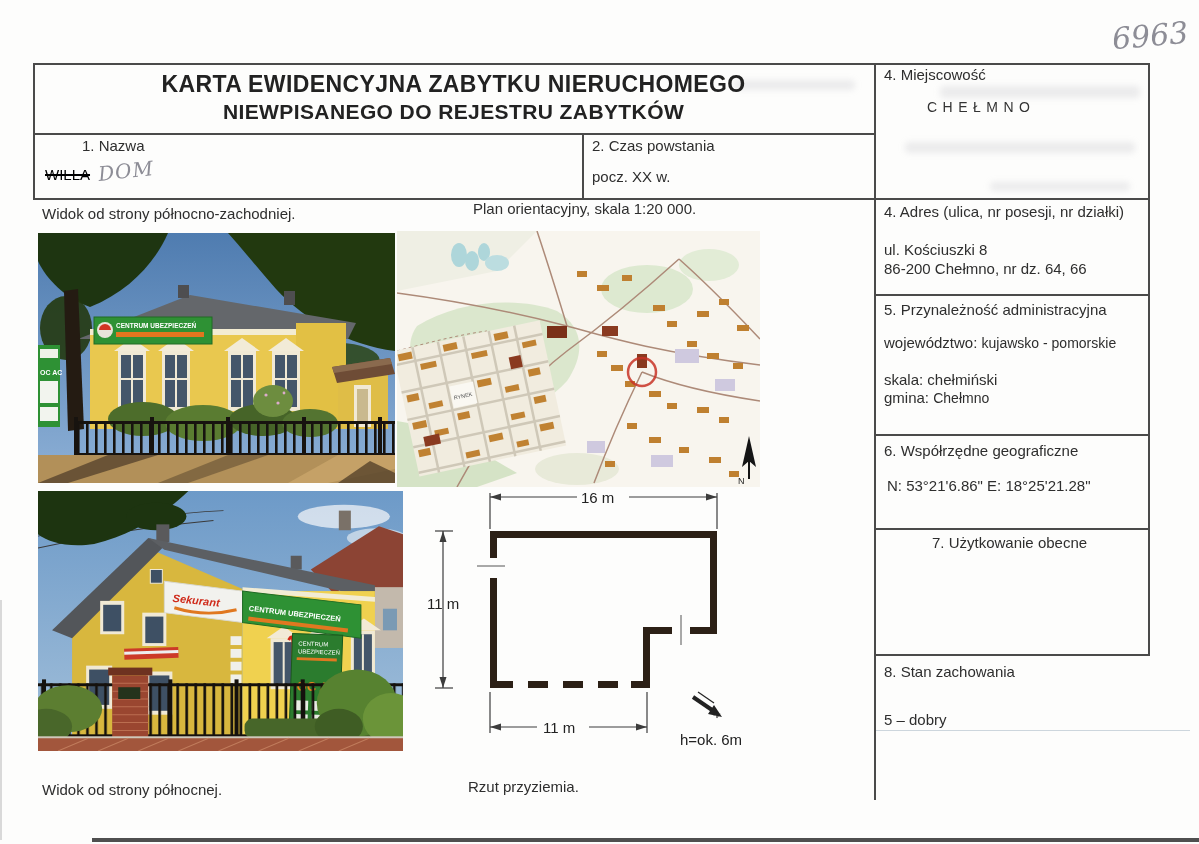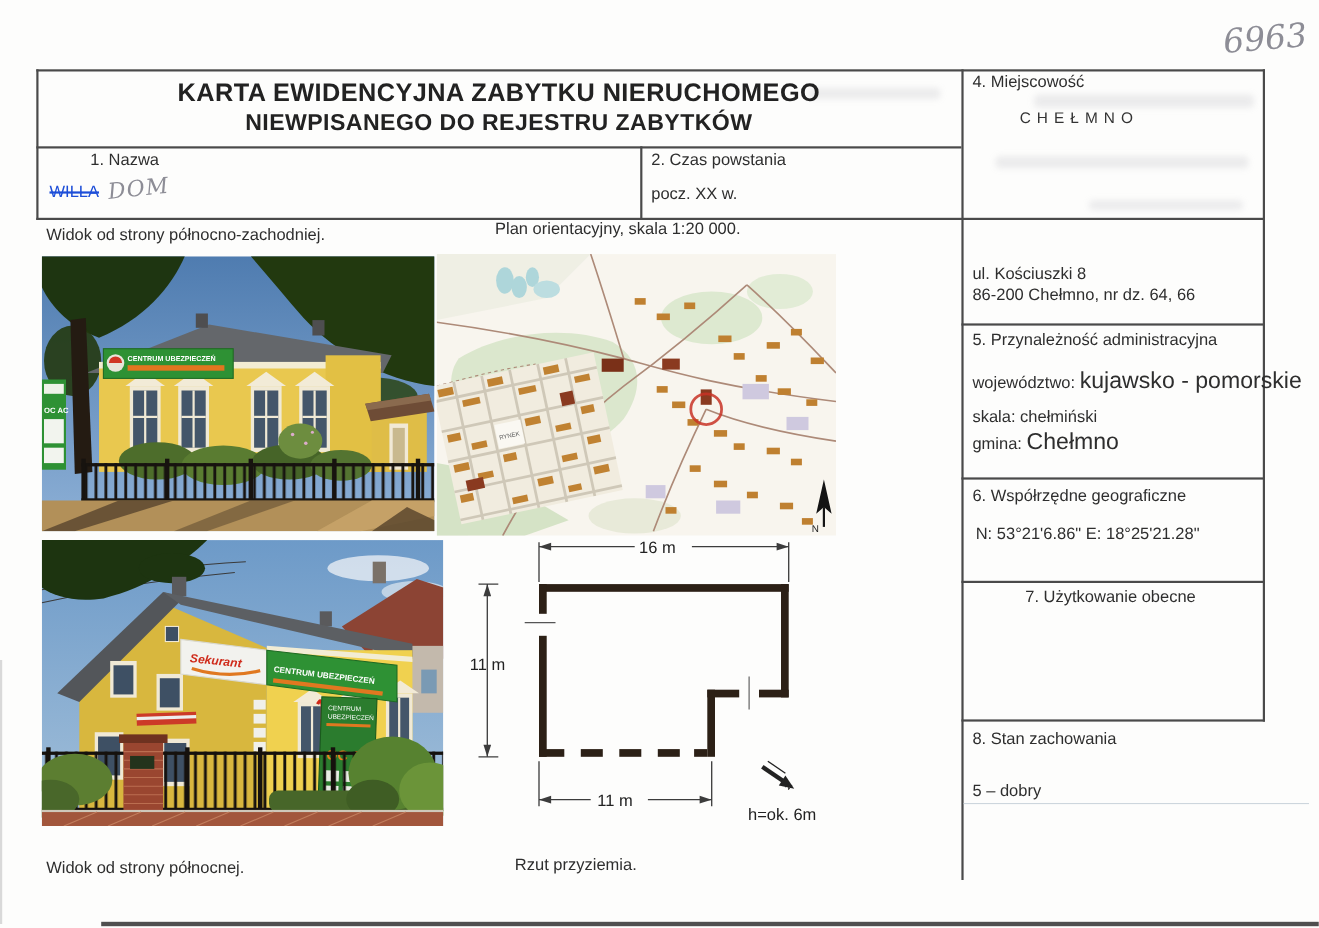--- a/index.html
+++ b/index.html
@@ -2,22 +2,22 @@
 <html><head>
 <meta charset="utf-8">
 <style>
   html,body{margin:0;padding:0;background:#ffffff;}
   .stage{position:relative;width:1199px;height:844px;background:#fdfdfc;
          font-family:"Liberation Sans",sans-serif;color:#2e2e2e;overflow:hidden;}
   .ln{position:absolute;background:#4a4a4a;}
   .txt{position:absolute;white-space:nowrap;font-size:15px;line-height:1.2;}
   .title{font-weight:bold;text-align:center;letter-spacing:.4px;color:#222;}
   .caps{letter-spacing:5.5px;font-size:14px;color:#333;}
-  .big{font-size:21px;}
-  .strike{text-decoration:line-through;text-decoration-thickness:2px;color:#1d4ed8;}
+  .big{font-size:14px;}
+  .strike{text-decoration:line-through;text-decoration-thickness:2px;color:#000000;}
   .hand{font-family:"DejaVu Serif",serif;font-style:italic;color:#8d8d96;}
   .smudge{position:absolute;background:rgba(140,140,155,.16);filter:blur(3px);border-radius:4px;}
   svg{position:absolute;display:block;}
   svg text{font-family:"Liberation Sans",sans-serif;}
 </style>
 </head>
 <body>
 
 <div class="stage">
 
@@ -50,20 +50,21 @@
   <div class="txt" style="left:45px;top:137px;margin-left:37px;">1. Nazwa</div>
   <div class="txt strike" style="left:45px;top:166px;">WILLA</div>
   <div class="txt hand" style="left:98px;top:159px;font-size:20px;transform:rotate(-6deg);letter-spacing:1px;">DOM</div>
 
   <div class="txt" style="left:592px;top:137px;">2. Czas powstania</div>
   <div class="txt" style="left:592px;top:168px;">pocz. XX w.</div>
 
   <div class="txt" style="left:884px;top:66px;">4. Miejscowość</div>
   <div class="txt caps" style="left:927px;top:99px;">CHEŁMNO</div>
 
+  <div class="txt" style="left:884px;top:203px;">4. Adres (ulica, nr posesji, nr działki)</div>
   <div class="txt" style="left:884px;top:241px;">ul.  Kościuszki 8</div>
   <div class="txt" style="left:884px;top:260px;">86-200 Chełmno, nr dz. 64, 66</div>
 
   <div class="txt" style="left:884px;top:301px;">5. Przynależność administracyjna</div>
   <div class="txt" style="left:884px;top:334px;">
     <span>województwo:</span>
     <span class="big">kujawsko - pomorskie</span>
   </div>
   <div class="txt" style="left:884px;top:371px;">
     <span>skala:</span>
@@ -77,21 +78,21 @@
   <div class="txt" style="left:884px;top:442px;">6. Współrzędne geograficzne</div>
   <div class="txt" style="left:887px;top:477px;">N: 53°21'6.86" E: 18°25'21.28"</div>
 
   <div class="txt" style="left:932px;top:534px;">7. Użytkowanie obecne</div>
   <div class="txt" style="left:884px;top:570px;"></div>
 
   <div class="txt" style="left:884px;top:663px;">8. Stan zachowania</div>
   <div class="txt" style="left:884px;top:711px;">5 – dobry</div>
 
   <div class="txt" style="left:42px;top:205px;">Widok od strony północno-zachodniej.</div>
-  <div class="txt" style="left:450px;top:200px;">Plan orientacyjny, skala 1:20 000.</div>
+  <div class="txt" style="left:473px;top:200px;">Plan orientacyjny, skala 1:20 000.</div>
   <div class="txt" style="left:42px;top:781px;">Widok od strony północnej.</div>
   <div class="txt" style="left:468px;top:778px;">Rzut przyziemia.</div>
 
   <svg style="left:38px;top:233px;" width="357" height="250" viewBox="0 0 357 250" preserveAspectRatio="none">
     <defs>
       <linearGradient id="sky1" x1="0" y1="0" x2="0" y2="1">
         <stop offset="0" stop-color="#4f7cb0"></stop>
           <stop offset="1" stop-color="#8db0d6"></stop>
       </linearGradient>
       <pattern id="fence1" width="9" height="40" patternUnits="userSpaceOnUse">

